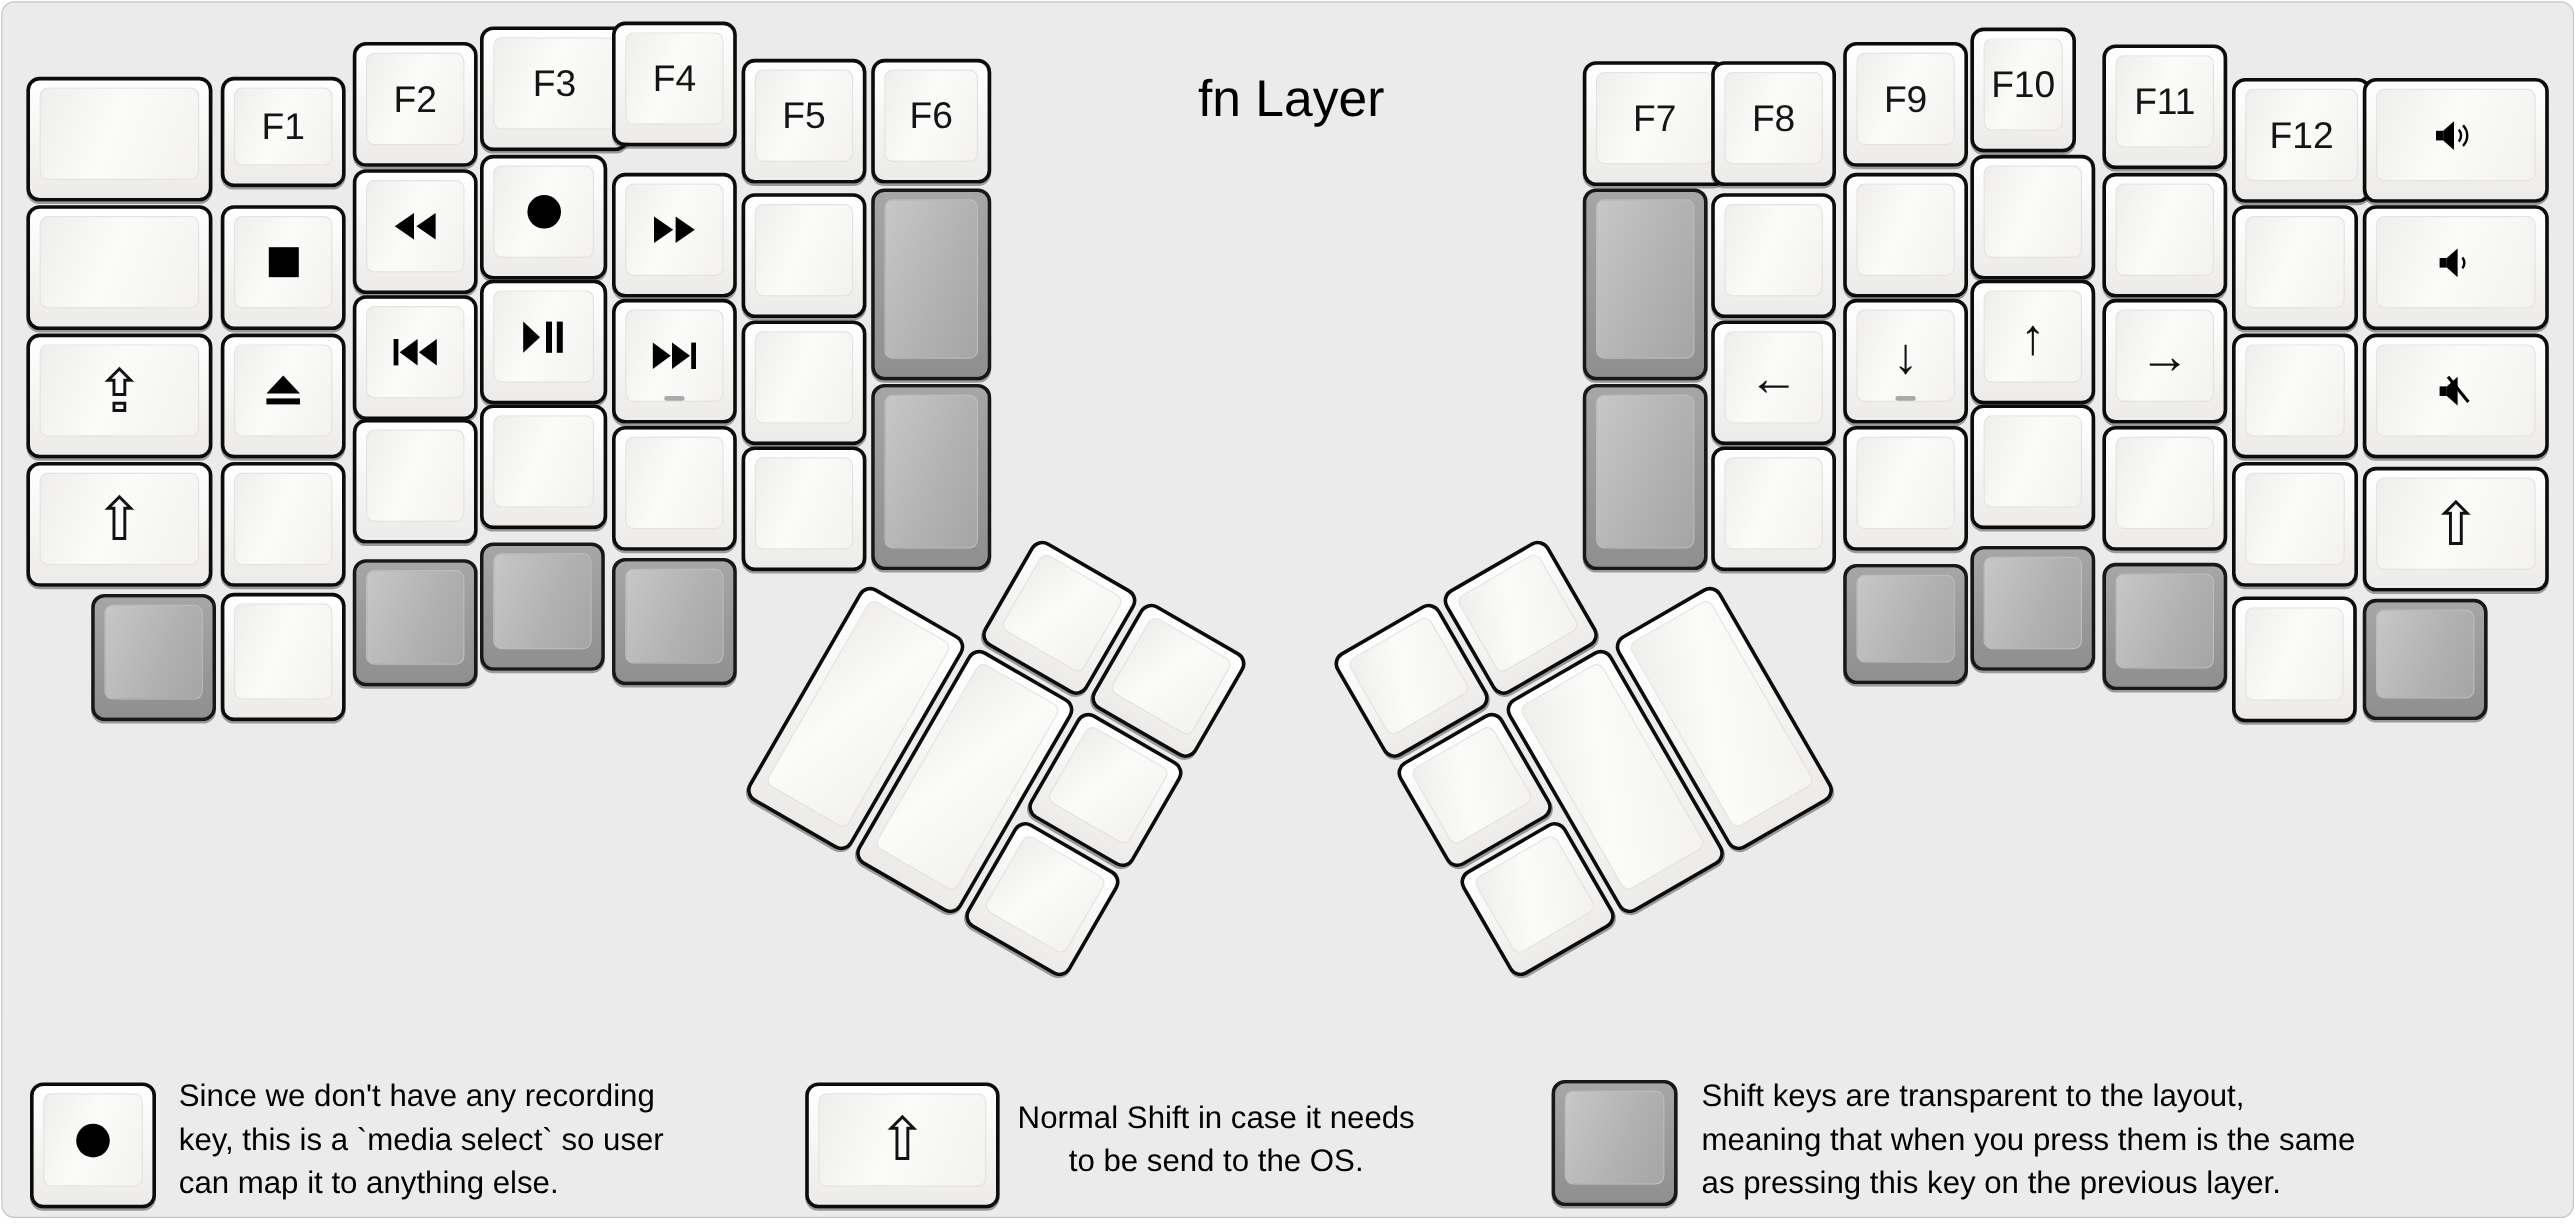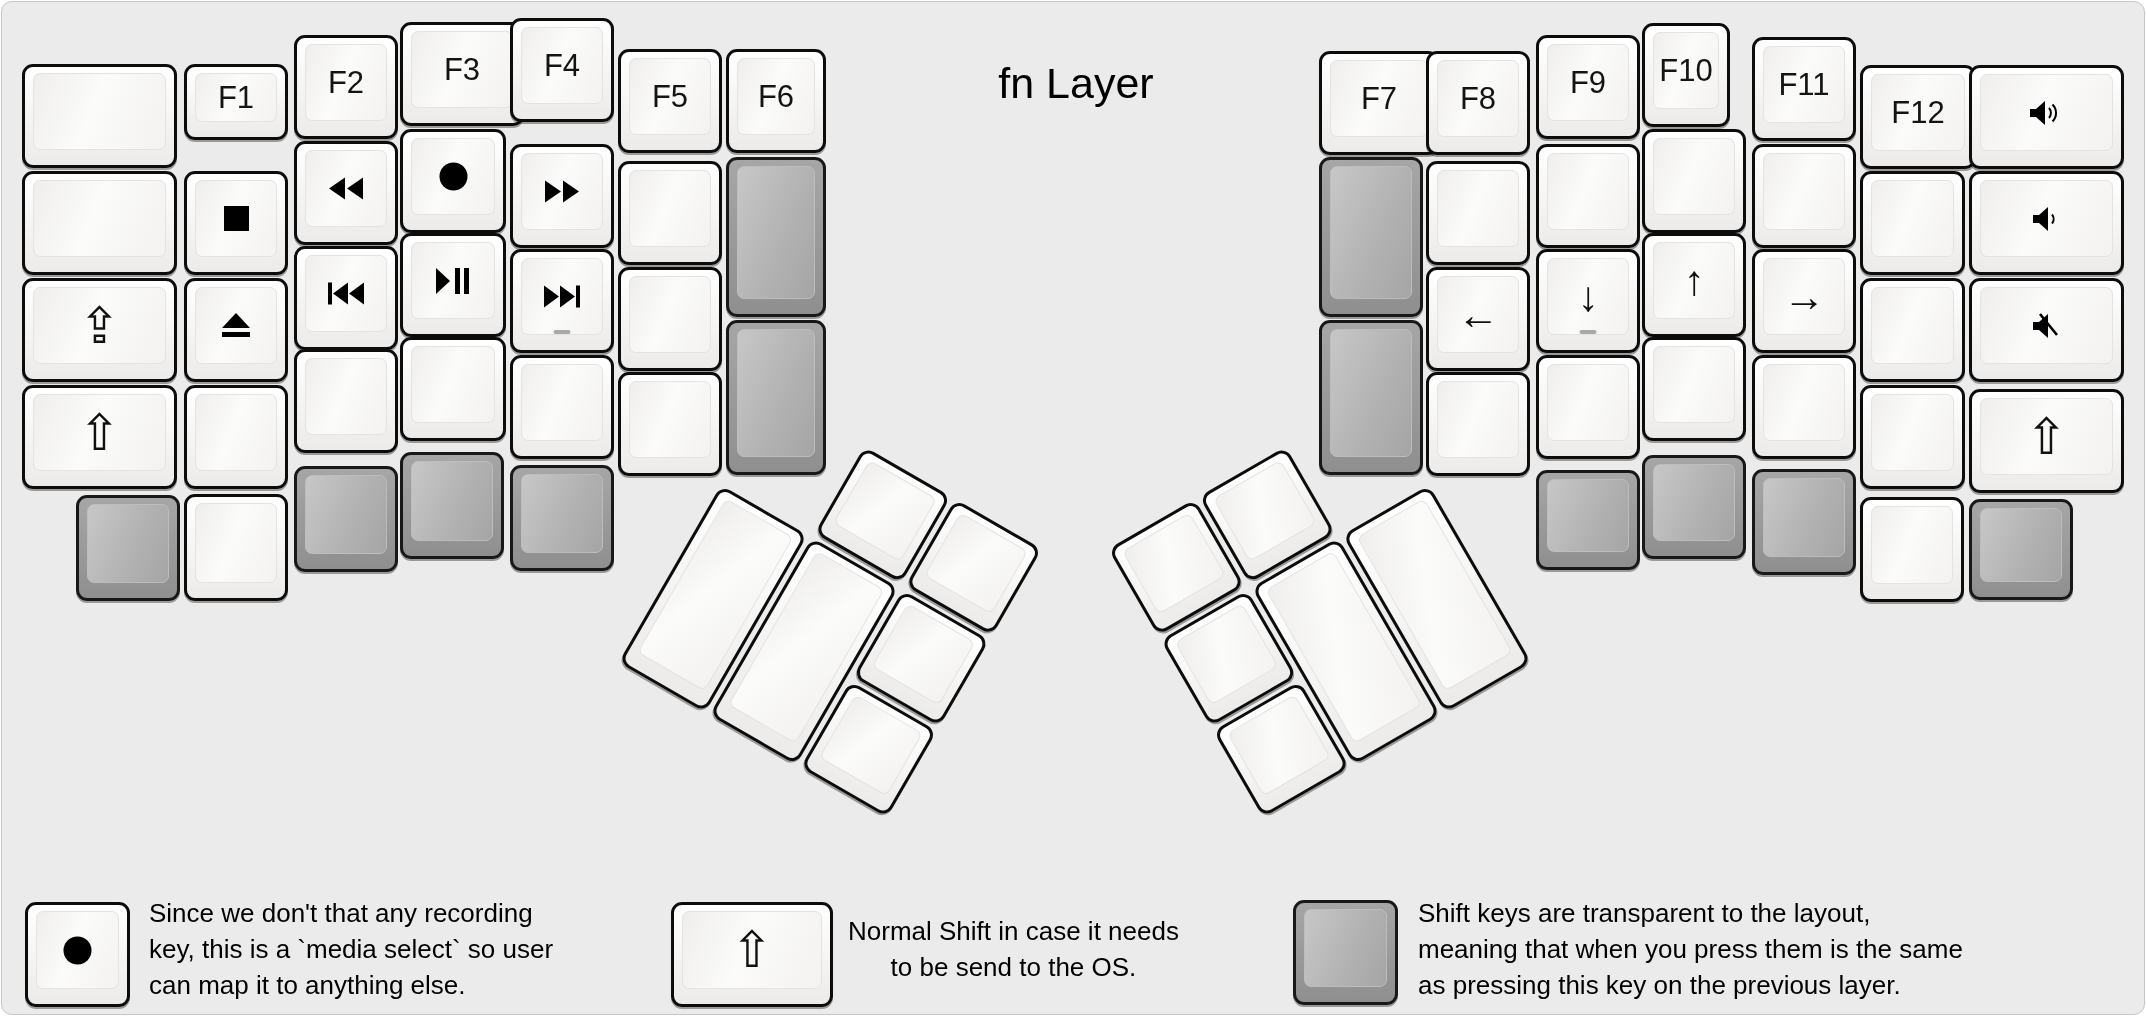--- a/index.html
+++ b/index.html
@@ -48,21 +48,21 @@
       <div class="key" data-name="key-caps-lock" style="left: 20px; top: 276px; width: 155px; height: 104px;">
         <div class="keytop" data-name="keytop">
           <span class="kicon char" data-name="caps-lock-icon">⇪</span>
         </div>
       </div>
       <div class="key" data-name="key-shift-left" style="left: 20px; top: 383px; width: 155px; height: 104px;">
         <div class="keytop" data-name="keytop">
           <span class="kicon char" data-name="shift-icon">⇧</span>
         </div>
       </div>
-      <div class="key" data-name="key-f1" style="left: 182px; top: 62px; width: 104px; height: 76px;">
+      <div class="key" data-name="key-f1" style="left: 182px; top: 62px; width: 104px; height: 92px;">
         <div class="keytop" data-name="keytop">
           <span class="klabel" data-name="key-label">F1</span>
         </div>
       </div>
       <div class="key" data-name="key-stop" style="left: 182px; top: 169px; width: 104px; height: 104px;">
         <div class="keytop" data-name="keytop">
           <span class="kicon" data-name="stop-icon">
             <svg width="27" height="27" viewBox="0 0 27 27">
               <rect x="1" y="1" width="25" height="25" fill="#000"></rect>
             </svg>
@@ -399,21 +399,21 @@
   <div id="legend" data-name="legend">
       <div class="key" data-name="key-legend-record" style="left: 23px; top: 900px; width: 105px; height: 105px;">
         <div class="keytop" data-name="keytop">
           <span class="kicon" data-name="record-icon">
             <svg width="31" height="31" viewBox="0 0 31 31">
               <circle cx="15.5" cy="15.5" r="14" fill="#000"></circle>
             </svg>
           </span>
         </div>
       </div>
-      <div class="legend-text" data-name="legend-note-record" style="left: 147px; top: 893px;">Since we don't that any recording
+      <div class="legend-text" data-name="legend-note-record" style="left: 147px; top: 893px;">Since we don't have any recording
 key, this is a `media select` so user
 can map it to anything else.</div>
       <div class="key" data-name="key-legend-shift" style="left: 669px; top: 900px; width: 162px; height: 105px;">
         <div class="keytop" data-name="keytop">
           <span class="kicon char" data-name="shift-icon">⇧</span>
         </div>
       </div>
       <div class="legend-text" data-name="legend-note-shift" style="left: 846px; top: 911px; text-align: center;">Normal Shift in case it needs
 to be send to the OS.</div>
       <div class="key gray" data-name="key-legend-transparent" style="left: 1291px; top: 898px; width: 105px; height: 105px;">

